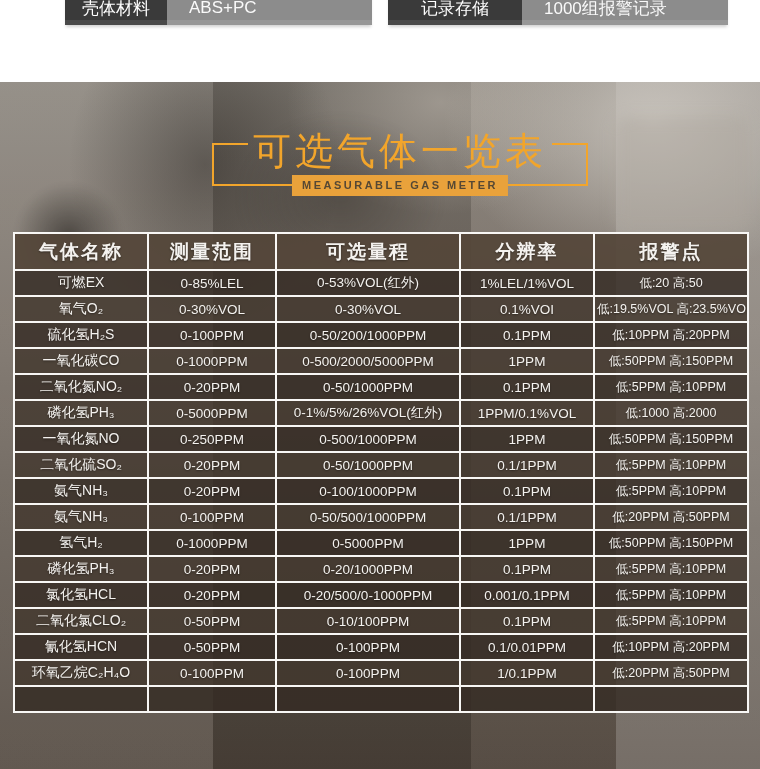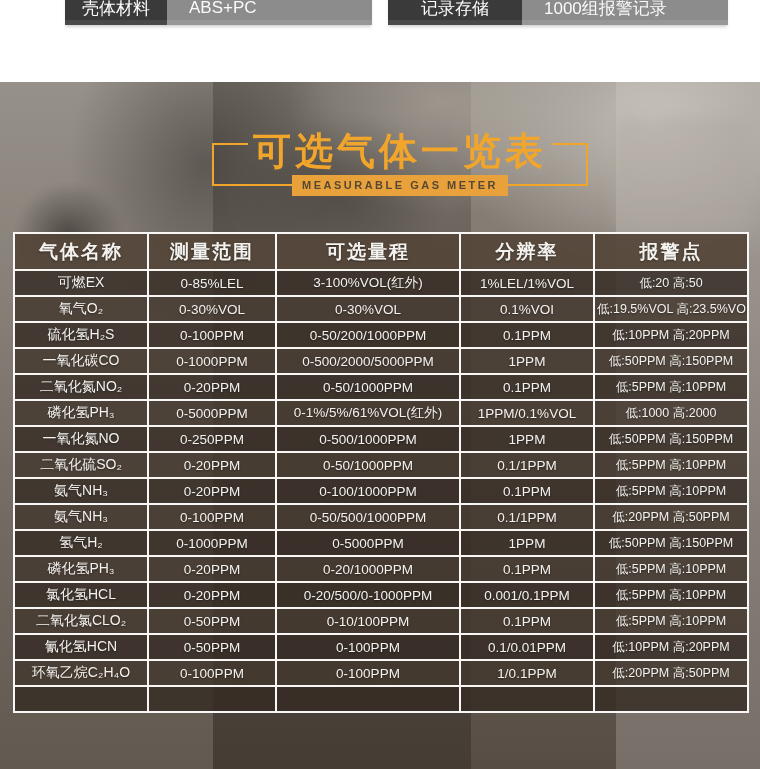--- a/index.html
+++ b/index.html
@@ -62,21 +62,21 @@
   
   .title-frame{position:absolute;left:212px;top:61px;width:376px;height:43px;}
   .fl{position:absolute;background:var(--accent);}
   .f-left{left:0;top:0;bottom:0;width:2px;}
   .f-right{right:0;top:0;bottom:0;width:2px;}
   .f-bottom{left:0;right:0;bottom:0;height:2px;}
   .f-topL{left:0;top:0;width:36px;height:2px;}
   .f-topR{right:0;top:0;width:36px;height:2px;}
   .main-title{
     position:absolute;left:50%;top:-13px;transform:translateX(-50%);
-    margin:0;font-size:38px;line-height:1.15;font-weight:700;
+    margin:0;font-size:38px;line-height:1.15;font-weight:400;
     color:var(--accent);letter-spacing:4px;white-space:nowrap;
   }
   .subtitle-badge{
     position:absolute;left:50%;bottom:-10px;transform:translateX(-50%);
     background:var(--badge);color:#564834;
     font-size:11px;font-weight:700;letter-spacing:2.5px;
     padding:5px 10px;white-space:nowrap;z-index:2;line-height:1;
   }
 
   
@@ -148,21 +148,21 @@
           <th>测量范围</th>
           <th>可选量程</th>
           <th>分辨率</th>
           <th>报警点</th>
         </tr>
     </thead>
     <tbody id="gas-tbody">
         <tr>
           <td>可燃EX</td>
           <td>0-85%LEL</td>
-          <td>3-100%VOL(红外)</td>
+          <td>0-53%VOL(红外)</td>
           <td>1%LEL/1%VOL</td>
           <td>低:20 高:50</td>
         </tr>
         <tr>
           <td>氧气O₂</td>
           <td>0-30%VOL</td>
           <td>0-30%VOL</td>
           <td>0.1%VOI</td>
           <td>低:19.5%VOL 高:23.5%VOL</td>
         </tr>
@@ -183,21 +183,21 @@
         <tr>
           <td>二氧化氮NO₂</td>
           <td>0-20PPM</td>
           <td>0-50/1000PPM</td>
           <td>0.1PPM</td>
           <td>低:5PPM 高:10PPM</td>
         </tr>
         <tr>
           <td>磷化氢PH₃</td>
           <td>0-5000PPM</td>
-          <td>0-1%/5%/61%VOL(红外)</td>
+          <td>0-1%/5%/26%VOL(红外)</td>
           <td>1PPM/0.1%VOL</td>
           <td>低:1000 高:2000</td>
         </tr>
         <tr>
           <td>一氧化氮NO</td>
           <td>0-250PPM</td>
           <td>0-500/1000PPM</td>
           <td>1PPM</td>
           <td>低:50PPM 高:150PPM</td>
         </tr>

